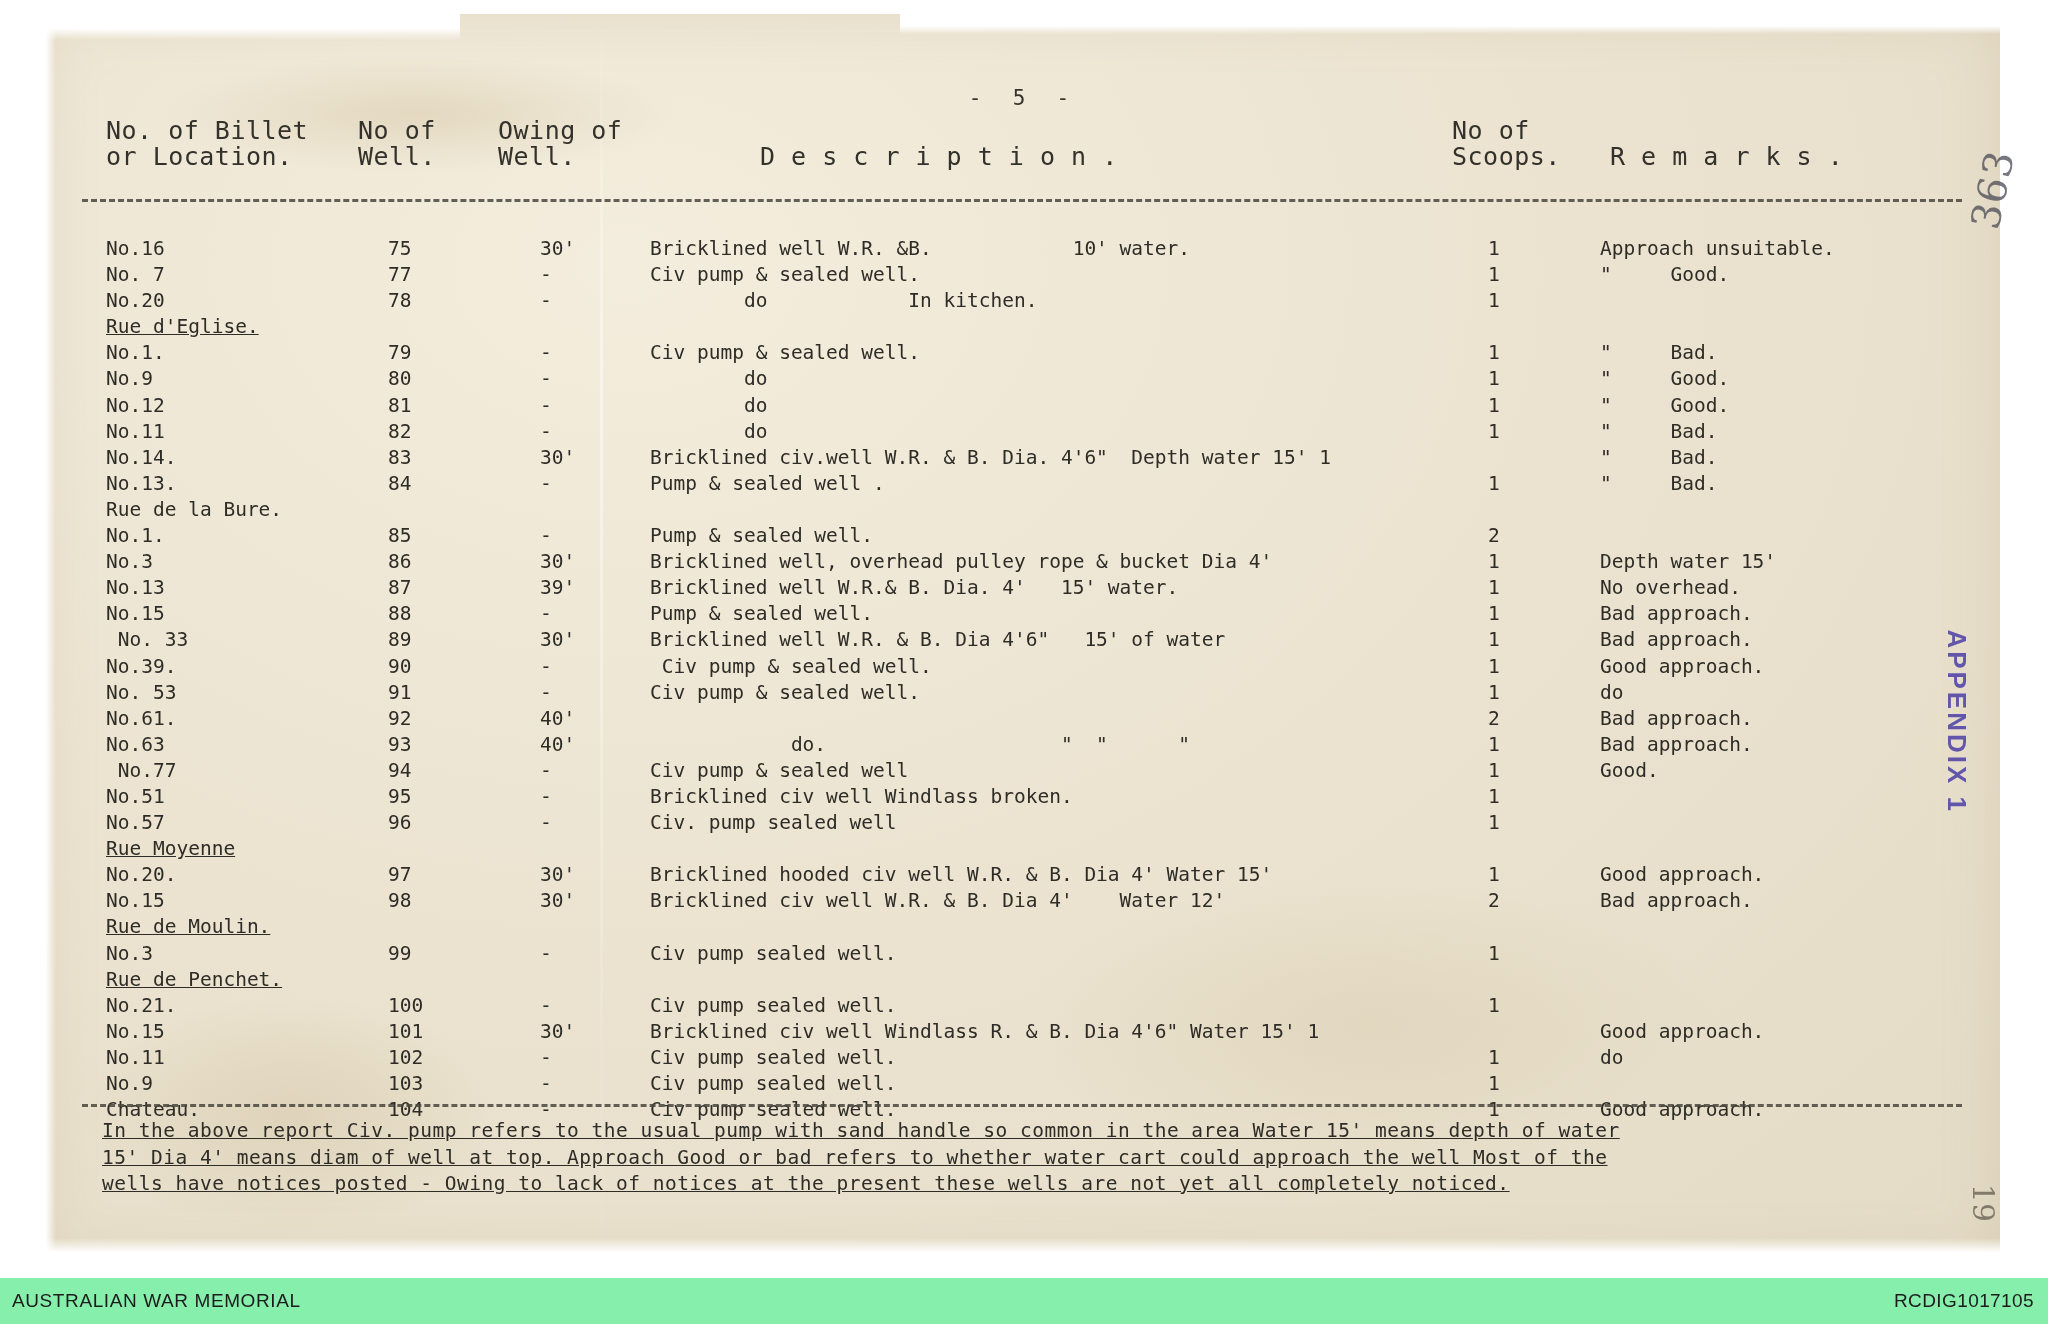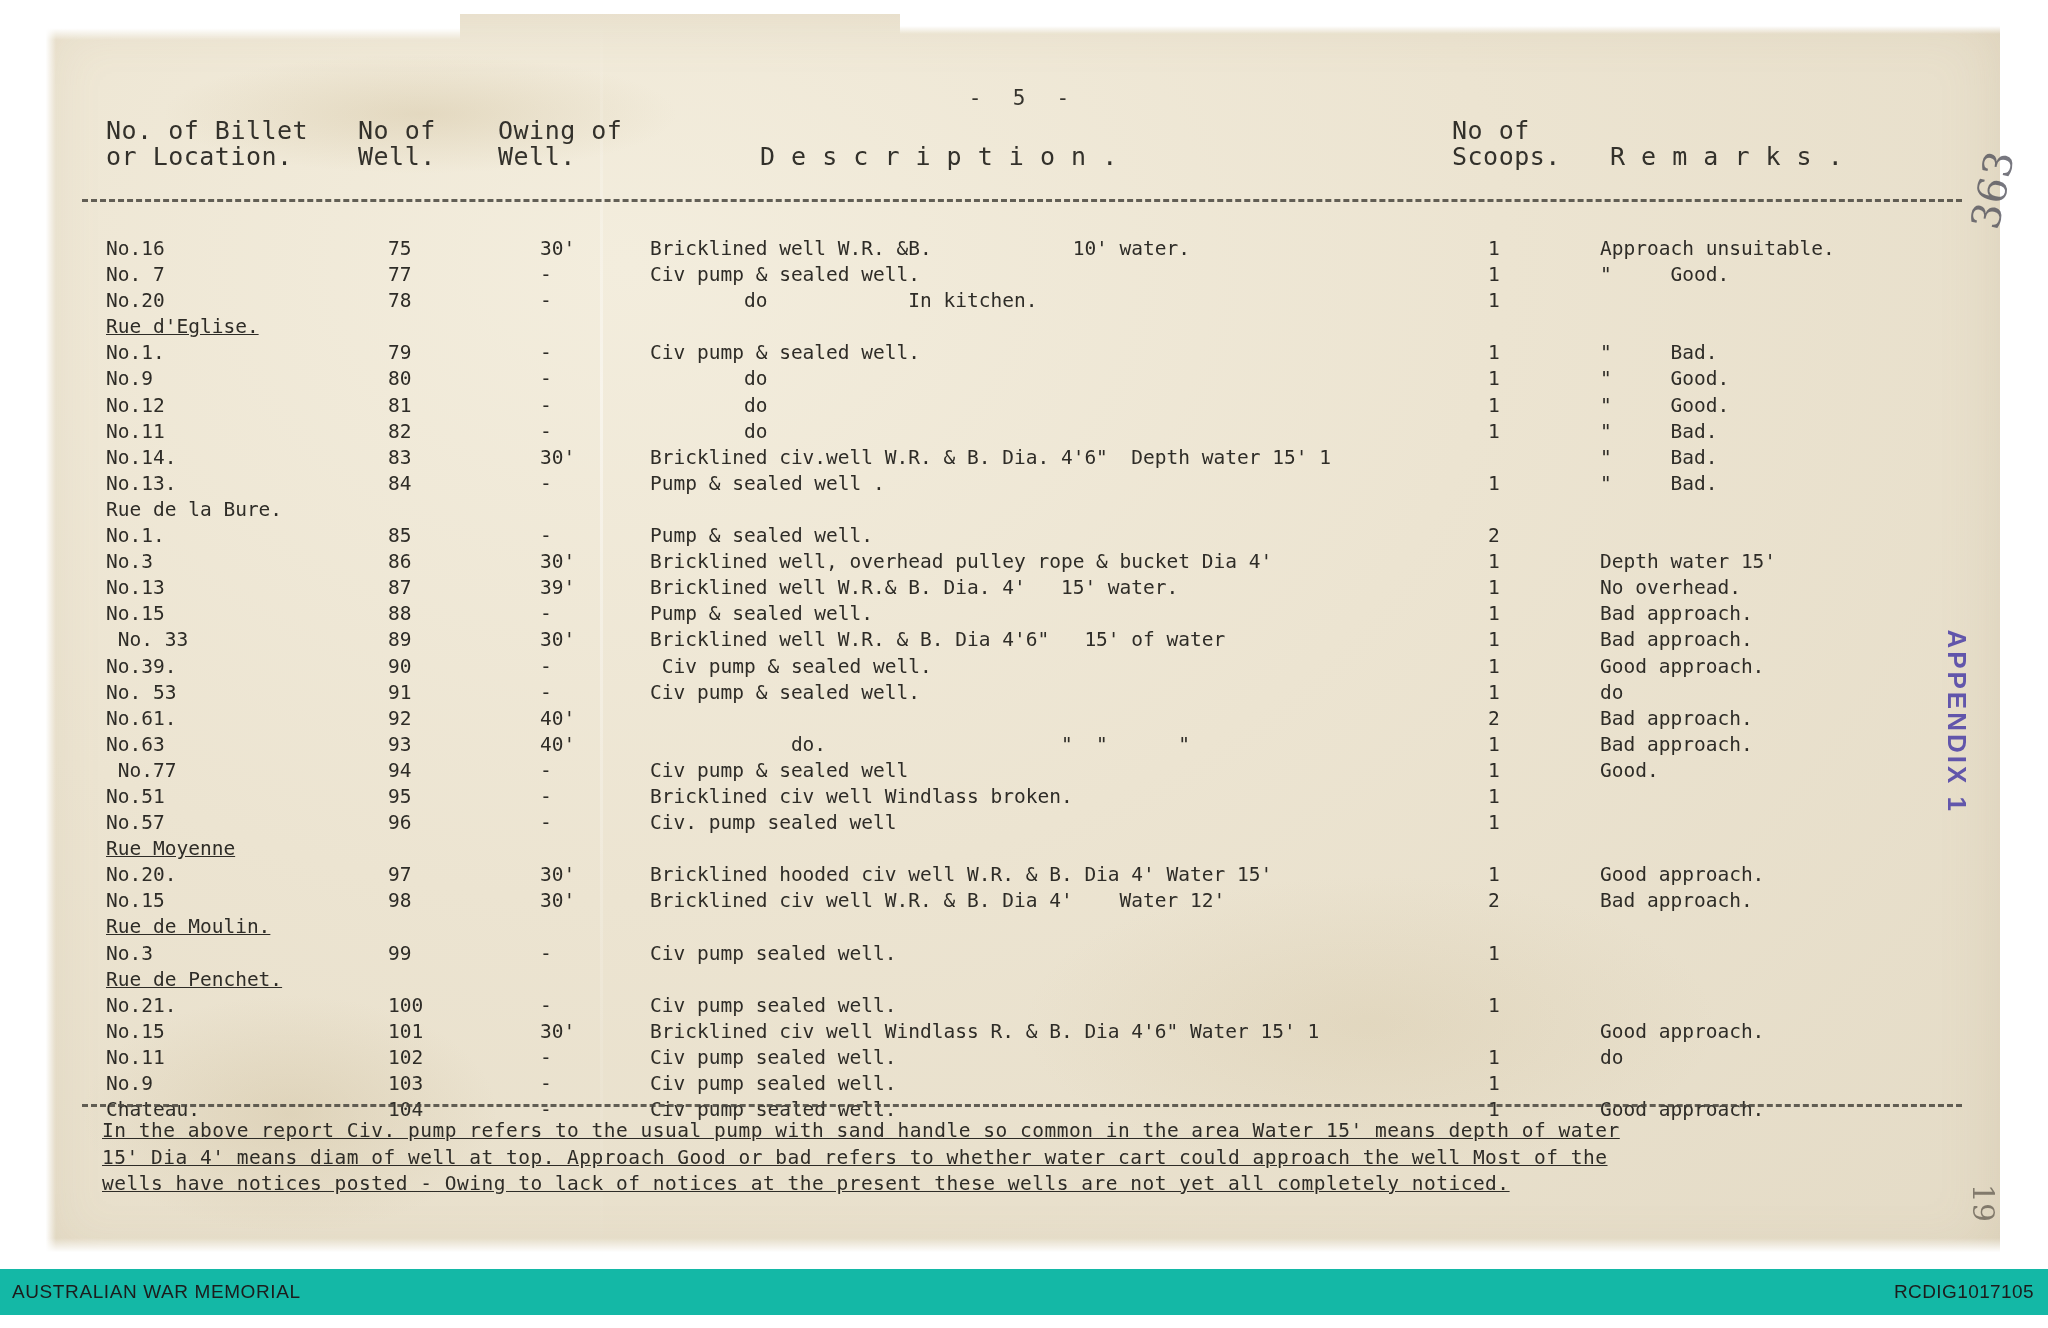--- a/index.html
+++ b/index.html
@@ -182,24 +182,24 @@
     color: #5a5348;
     transform: rotate(90deg);
     transform-origin: right bottom;
     opacity: .7;
   }
 
   
   #footer {
     position: absolute;
     left: 0;
-    bottom: 13px;
+    bottom: 4px;
     width: 2048px;
     height: 46px;
-    background: #14b8a6;
+    background: #86efac;
     font-family: "Liberation Sans", sans-serif;
   }
   #footer-left {
     position: absolute;
     left: 12px;
     top: 12px;
     font-size: 19px;
     color: #1c1c1c;
     letter-spacing: .6px;
   }

